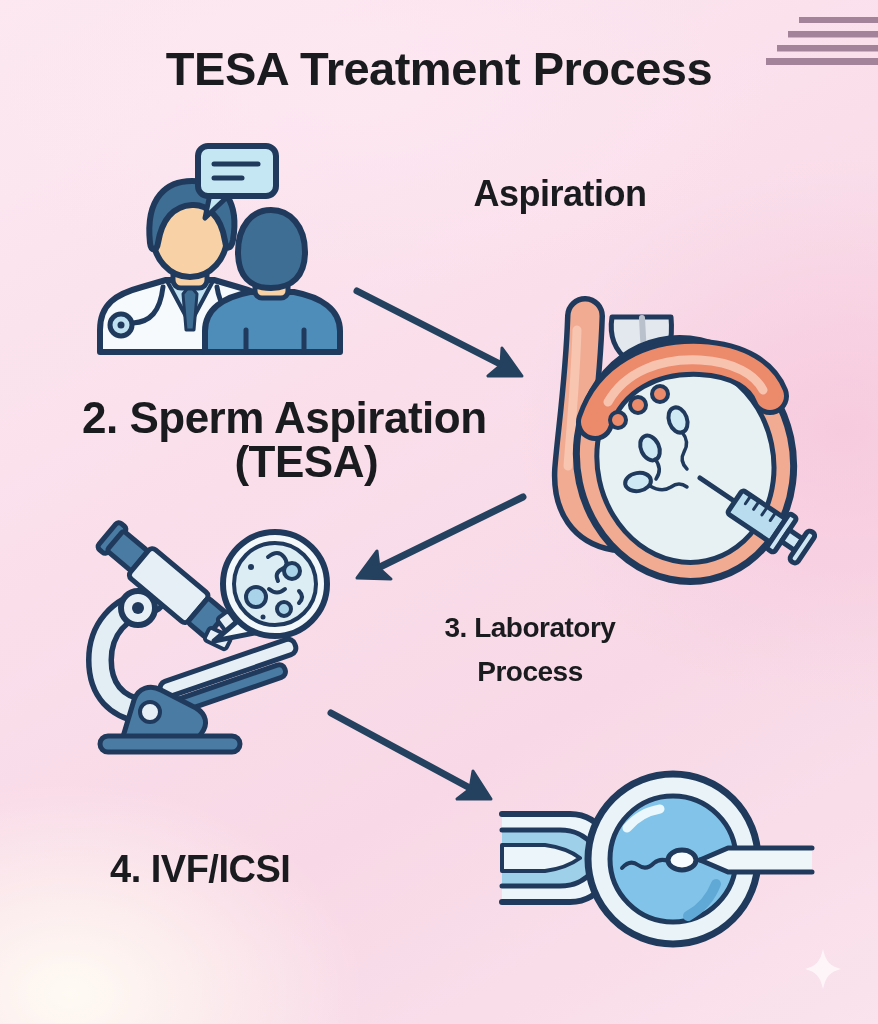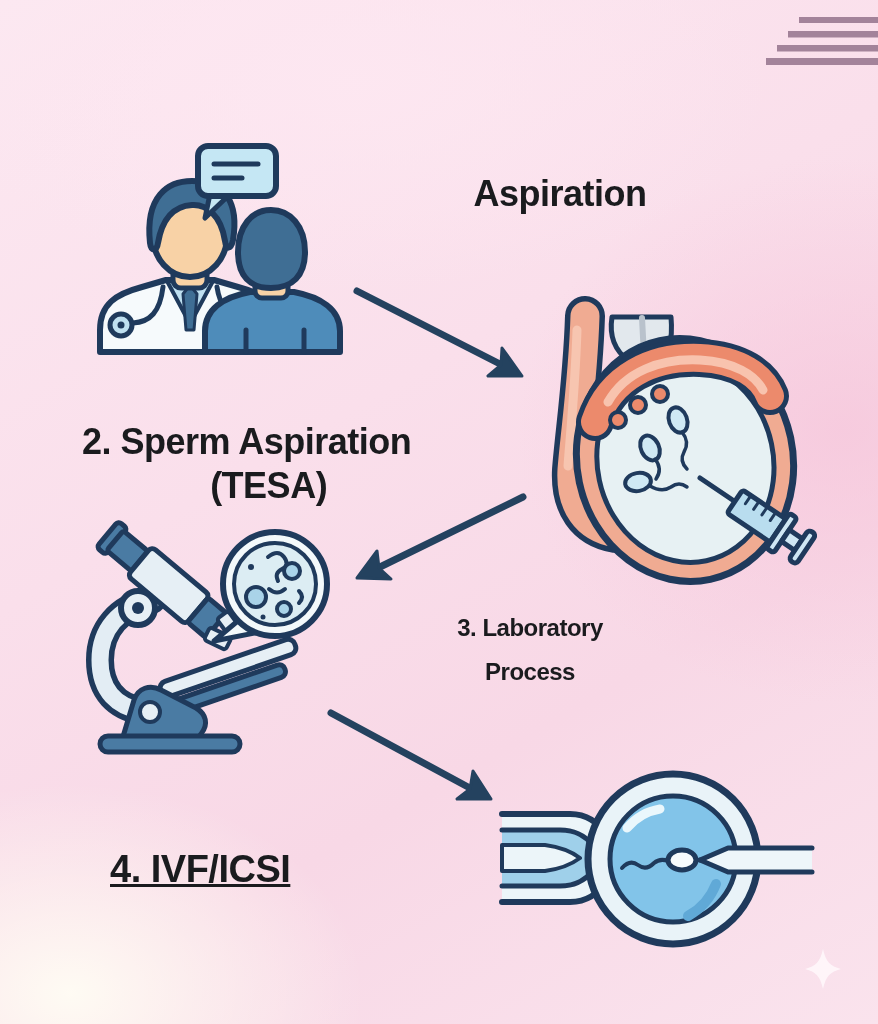--- a/index.html
+++ b/index.html
@@ -23,24 +23,24 @@
     white-space:nowrap;
   }
   #title{
     left:0;top:42;width:878px;
     top:42px;
     text-align:center;
     font-size:47px;
     line-height:54px;
   }
   #step1{left:380px;top:172px;width:360px;text-align:center;font-size:36px;line-height:44px;}
-  #step2{left:82px;top:396px;text-align:left;font-size:36px;line-height:44px;margin-top:24px;}
+  #step2{left:82px;top:396px;text-align:left;font-size:44px;line-height:44px;}
   #step2 .l2{margin-left:44px;text-align:center;}
-  #step3{left:392px;top:606px;width:276px;text-align:center;font-size:24px;line-height:44px;}
-  #step4{left:110px;top:846px;font-size:38px;line-height:46px;text-decoration:underline;}
+  #step3{left:392px;top:606px;width:276px;text-align:center;font-size:28px;line-height:44px;}
+  #step4{left:110px;top:846px;font-size:38px;line-height:46px;}
   .line{display:block;}
 </style>
 </head>
 <body>
 
 <div id="stage">
 
   <svg width="878" height="1024" viewBox="0 0 878 1024">
 
     <g>
@@ -192,20 +192,21 @@
       <ellipse cx="682" cy="860" rx="14" ry="10" fill="#f7fbfd" stroke="#1f3a5c" stroke-width="5"></ellipse>
 
       <polygon points="700,860 728,850 812,850 812,870 728,870" fill="#eef6fa" stroke="none"></polygon>
       <path d="M700,860 L728,848 L812,848" fill="none" stroke="#1f3a5c" stroke-width="5"></path>
       <path d="M700,860 L728,872 L812,872" fill="none" stroke="#1f3a5c" stroke-width="5"></path>
     </g>
 
     <path d="M823,949 C826,962 830,966 841,969 C830,972 826,976 823,989 C820,976 816,972 805,969 C816,966 820,962 823,949 Z" fill="#fff8fc" opacity="0.85"></path>
   </svg>
 
+  <div id="title" class="txt">TESA Treatment Process</div>
 
   <div id="step1" class="txt">
     <span class="line">Aspiration</span>
   </div>
 
   <div id="step2" class="txt">
     <span class="line">2. Sperm Aspiration</span>
     <span class="line l2">(TESA)</span>
   </div>
 

